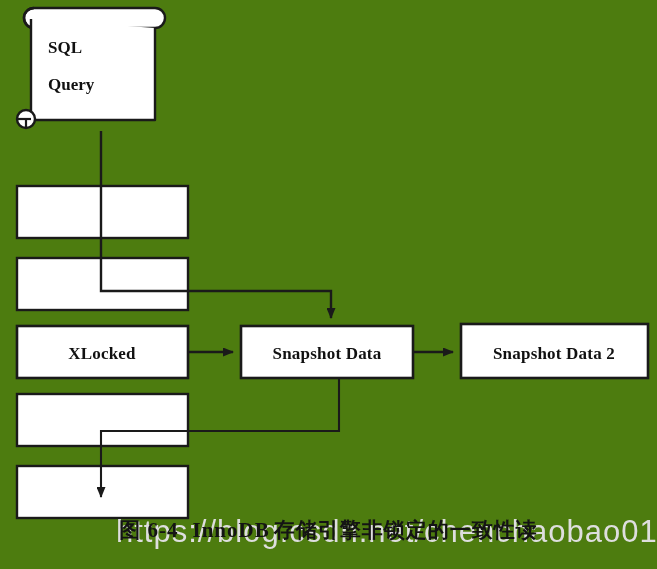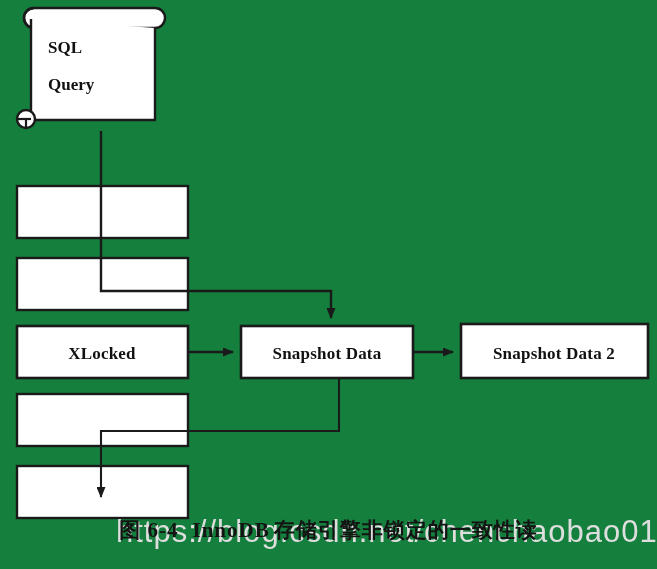--- a/index.html
+++ b/index.html
@@ -7,21 +7,21 @@
     padding: 0;
     background: #ffffff;
   }
   body {
     font-family: "Liberation Serif", serif;
   }
   #page {
     position: relative;
     width: 657px;
     height: 569px;
-    background: #15803d;
+    background: #4d7c0f;
     overflow: hidden;
   }
   #diagram-svg {
     position: absolute;
     left: 0;
     top: 0;
     width: 657px;
     height: 569px;
     display: block;
   }

